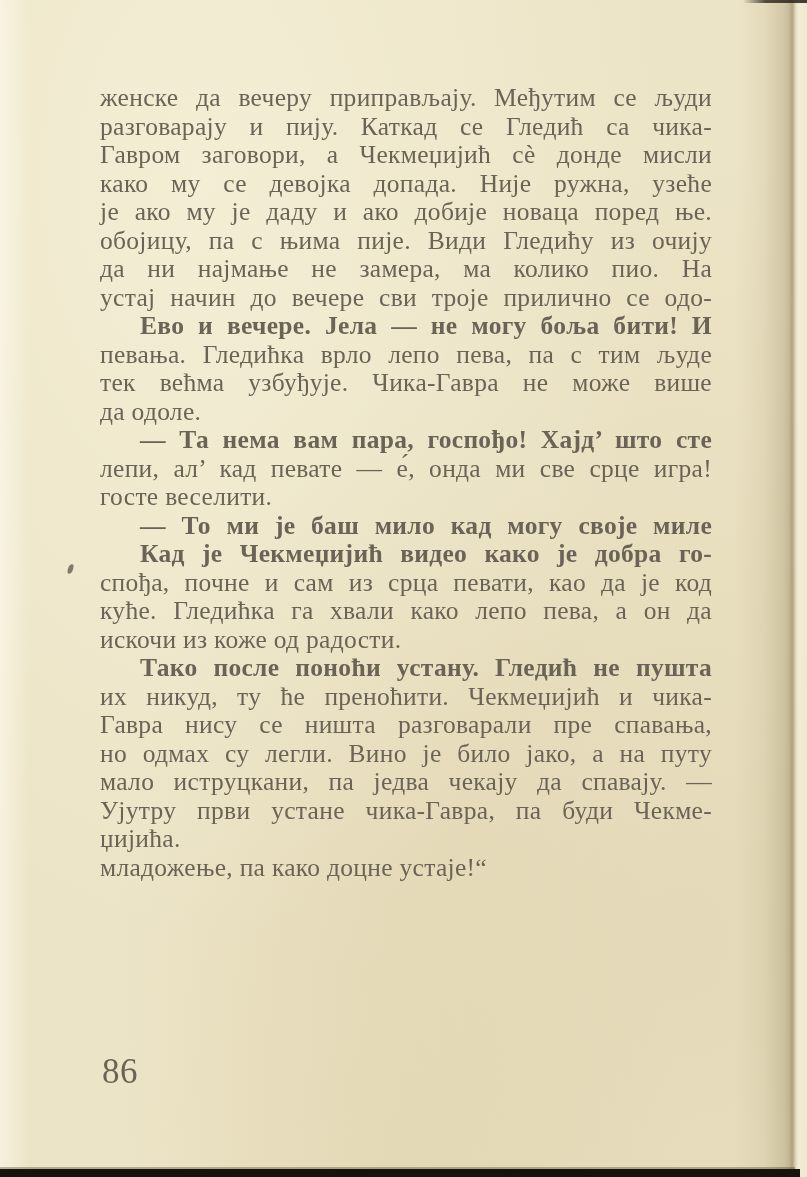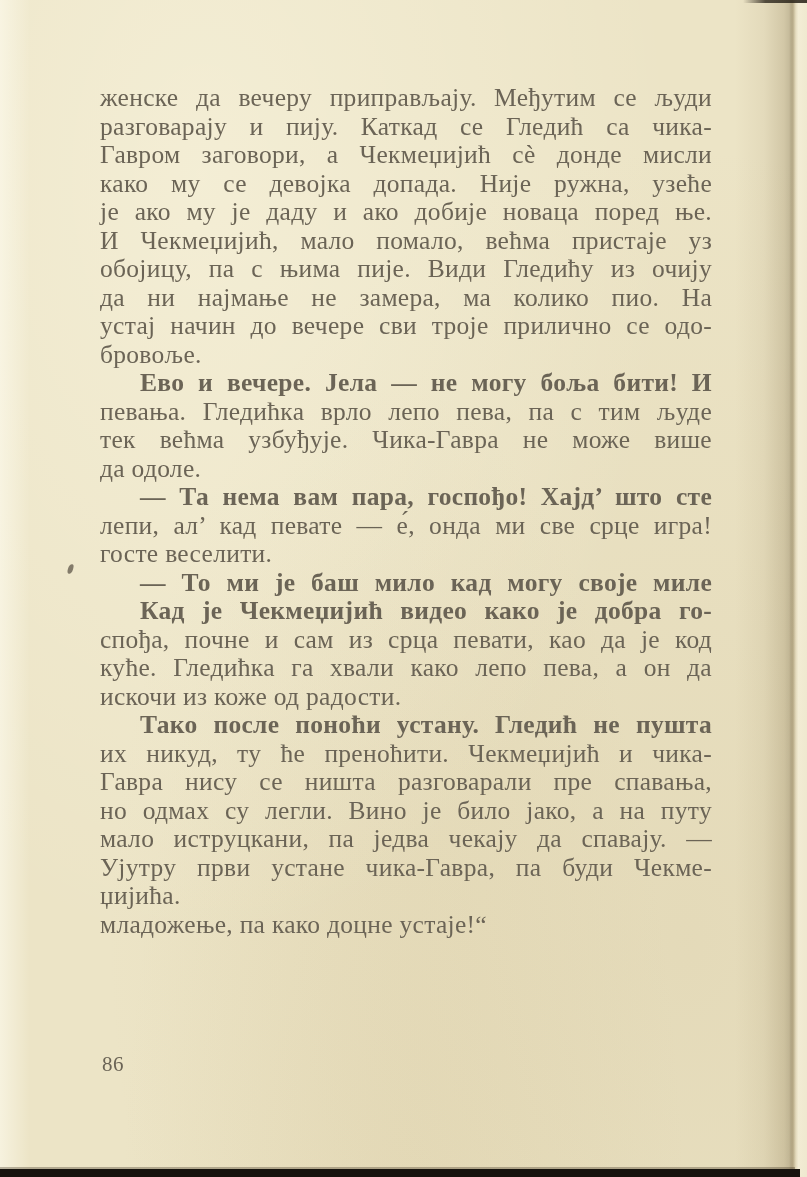--- a/index.html
+++ b/index.html
@@ -60,45 +60,43 @@
     color: #6b6456;
     font-size: 25.5px;
     line-height: 28.5px;
     letter-spacing: 0.3px;
   }
   .line { text-align: justify; text-align-last: justify; }
   .line.short { text-align-last: left; }
   .line.indent { text-indent: 40px; font-weight: bold; }
   .page-number {
     position: absolute; left: 102px; top: 1052px;
-    color: #6b6456; font-size: 21px; letter-spacing: 0.5px;
+    color: #6b6456; font-size: 35px; letter-spacing: 0.5px;
   }
 </style>
 </head>
 <body>
 
 <div class="scan">
   <div class="edge-left"></div>
   <div class="edge-right"></div>
   <div class="crease-line"></div>
   <div class="top-edge-line"></div>
   <div class="ink-speck"></div>
 
   <div class="text-block">
       <div class="para">
         <div class="line">женске да вечеру приправљају. Међутим се људи</div>
         <div class="line">разговарају и пију. Каткад се Гледић са чика-</div>
         <div class="line">Гавром заговори, а Чекмеџијић сѐ донде мисли</div>
         <div class="line">како му се девојка допада. Није ружна, узеће</div>
         <div class="line">је ако му је даду и ако добије новаца поред ње.</div>
-        <div class="line">И Чекмеџијић, мало помало, већма пристаје уз</div>
         <div class="line">обојицу, па с њима пије. Види Гледићу из очију</div>
         <div class="line">да ни најмање не замера, ма колико пио. На</div>
         <div class="line">устај начин до вечере сви троје прилично се одо-</div>
-        <div class="line short">бровоље.</div>
       </div>
       <div class="para">
         <div class="line indent">Ево и вечере. Јела — не могу боља бити! И</div>
         <div class="line">певања. Гледићка врло лепо пева, па с тим људе</div>
         <div class="line">тек већма узбуђује. Чика-Гавра не може више</div>
         <div class="line short">да одоле.</div>
       </div>
       <div class="para">
         <div class="line indent">— Та нема вам пара, госпођо! Хајд’ што сте</div>
         <div class="line">лепи, ал’ кад певате — е́, онда ми све срце игра!</div>

